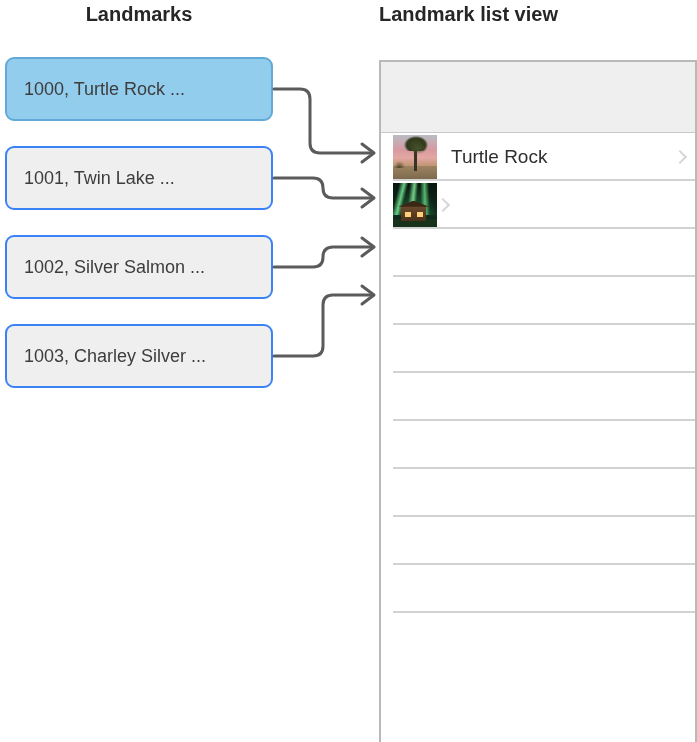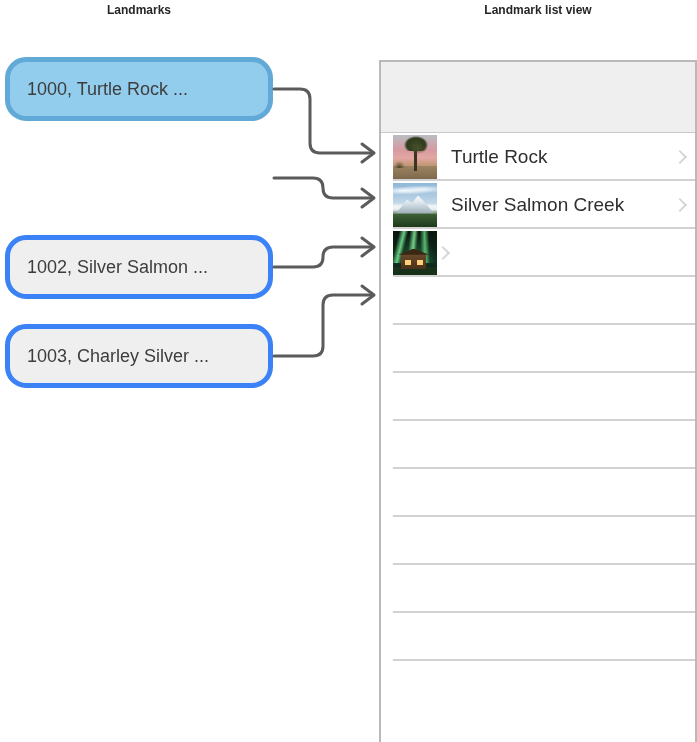--- a/index.html
+++ b/index.html
@@ -8,36 +8,36 @@
     width: 697px; height: 742px;
     background: #ffffff;
     font-family: "Liberation Sans", "DejaVu Sans", sans-serif;
     overflow: hidden;
   }
   #canvas { position: relative; width: 697px; height: 742px; background: #fff; }
 
   
   .panel-title {
     position: absolute;
-    font-size: 12px;
+    font-size: 20px;
     font-weight: bold;
     color: #262626;
     white-space: nowrap;
   }
   #title-left  { left: 0;   top: 3px; width: 278px; text-align: center; }
-  #title-right { left: 379px; top: 3px; width: 318px; text-align: center; }
+  #title-right { left: 379px; top: 3px; width: 318px; text-align: left; }
 
   
   .node-box {
     position: absolute;
     left: 5px;
     width: 268px;
     height: 64px;
-    border-radius: 21px;
-    border: 5px solid #3b82f6;
+    border-radius: 9px;
+    border: 2px solid #3b82f6;
     background: #efefef;
     display: flex;
     align-items: center;
     padding-left: 17px;
     font-size: 18px;
     color: #3d3d3d;
     white-space: nowrap;
     overflow: hidden;
   }
   .node-box.selected {
@@ -208,20 +208,23 @@
 </head>
 <body>
 
 <div id="canvas">
 
   <div class="panel-title" id="title-left">Landmarks</div>
   <div class="panel-title" id="title-right">Landmark list view</div>
 
   <div class="node-box selected" style="top:57px">
     <span>1000, Turtle Rock ...</span>
+  </div>
+  <div class="node-box" style="top:146px">
+    <span>1001, Twin Lake ...</span>
   </div>
   <div class="node-box" style="top:235px">
     <span>1002, Silver Salmon ...</span>
   </div>
   <div class="node-box" style="top:324px">
     <span>1003, Charley Silver ...</span>
   </div>
 
   <svg id="connectors" viewBox="0 0 697 742" width="697" height="742">
     <g fill="none" stroke="#5b5b5b" stroke-width="3" stroke-linecap="round" stroke-linejoin="round">
@@ -255,32 +258,20 @@
             <div class="canopy"></div>
             <div class="canopy2"></div>
         </div>
       </div>
       <div class="row-label">Turtle Rock</div>
       <div class="chevron"></div>
       <div class="sep"></div>
     </div>
 
 
-    <div class="list-row">
-      <div class="thumb">
-        <div class="art art-silver">
-          <div class="cloud"></div>
-            <div class="peak"></div>
-            <div class="forest"></div>
-        </div>
-      </div>
-      <div class="row-label">Silver Salmon Creek</div>
-      <div class="chevron"></div>
-      <div class="sep"></div>
-    </div>
 
     <div class="list-row">
       <div class="thumb">
         <div class="art art-charley">
           <div class="aurora"></div>
             <div class="ground"></div>
           <div class="cabin"></div>
             <div class="roof"></div>
           <div class="win a"></div>
             <div class="win b"></div>

